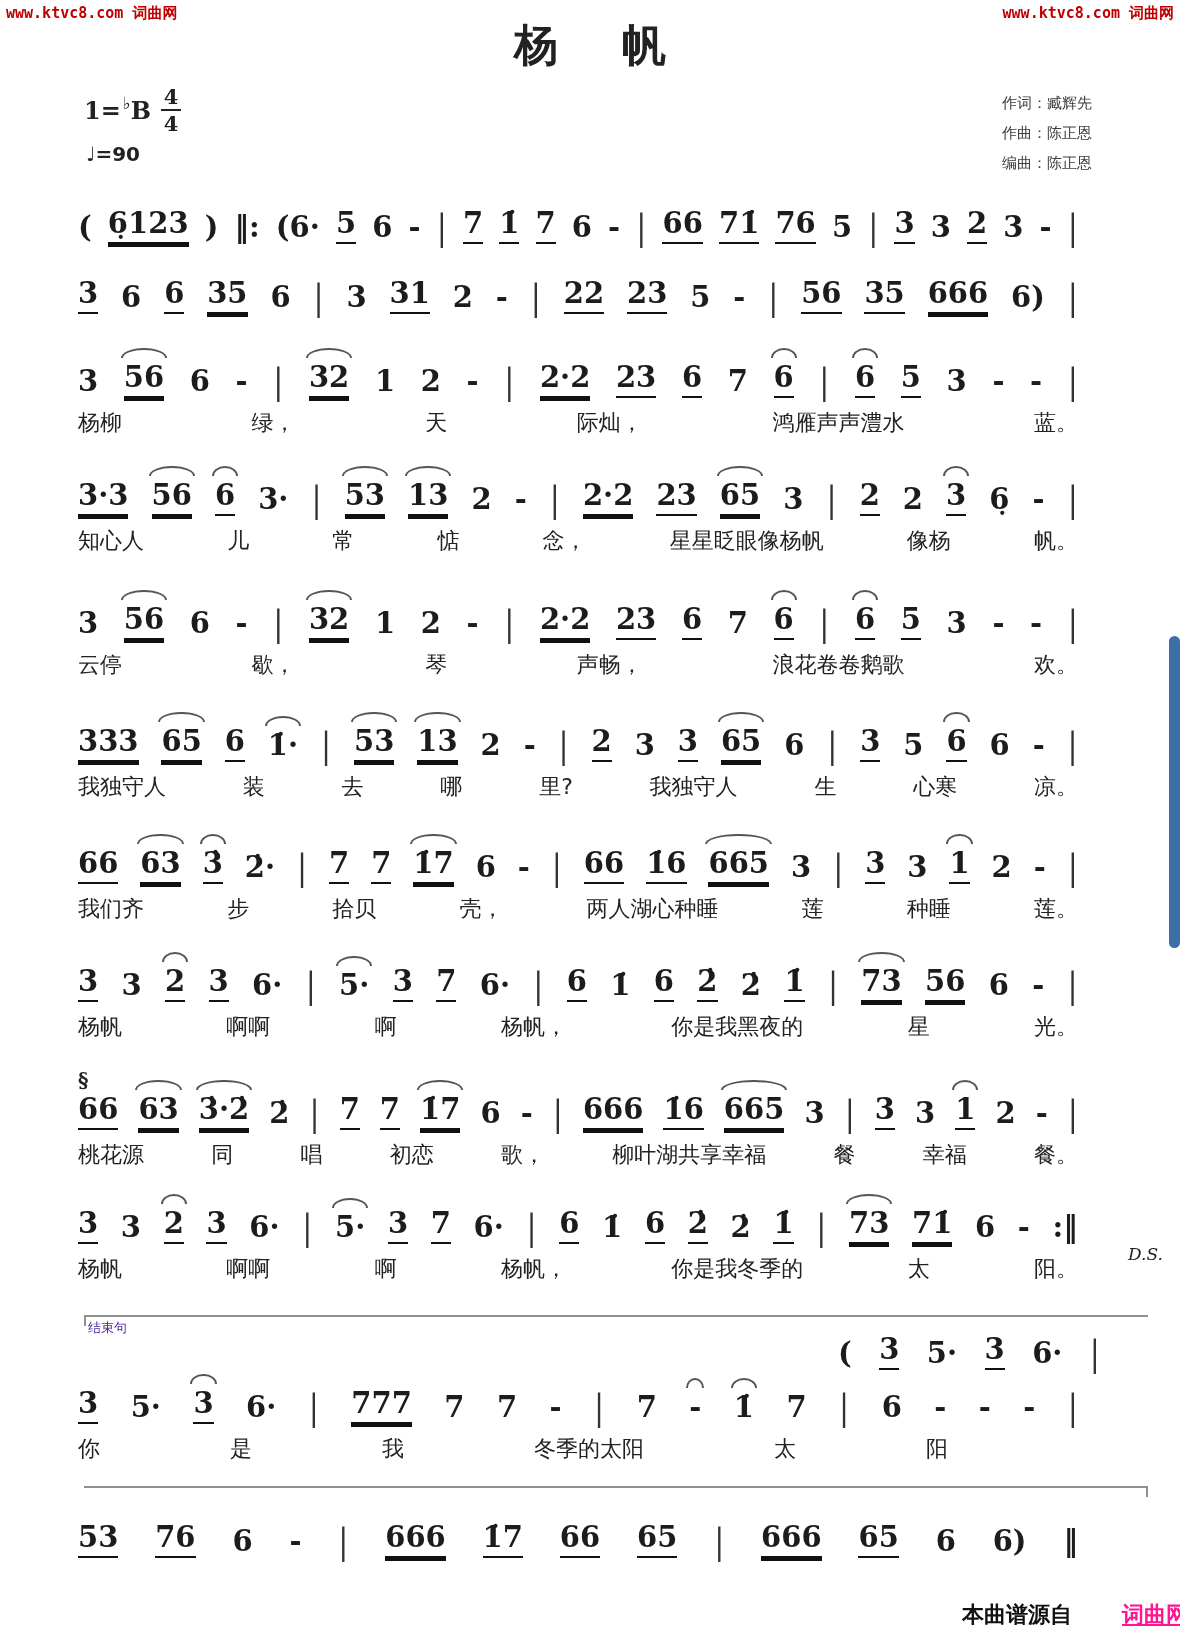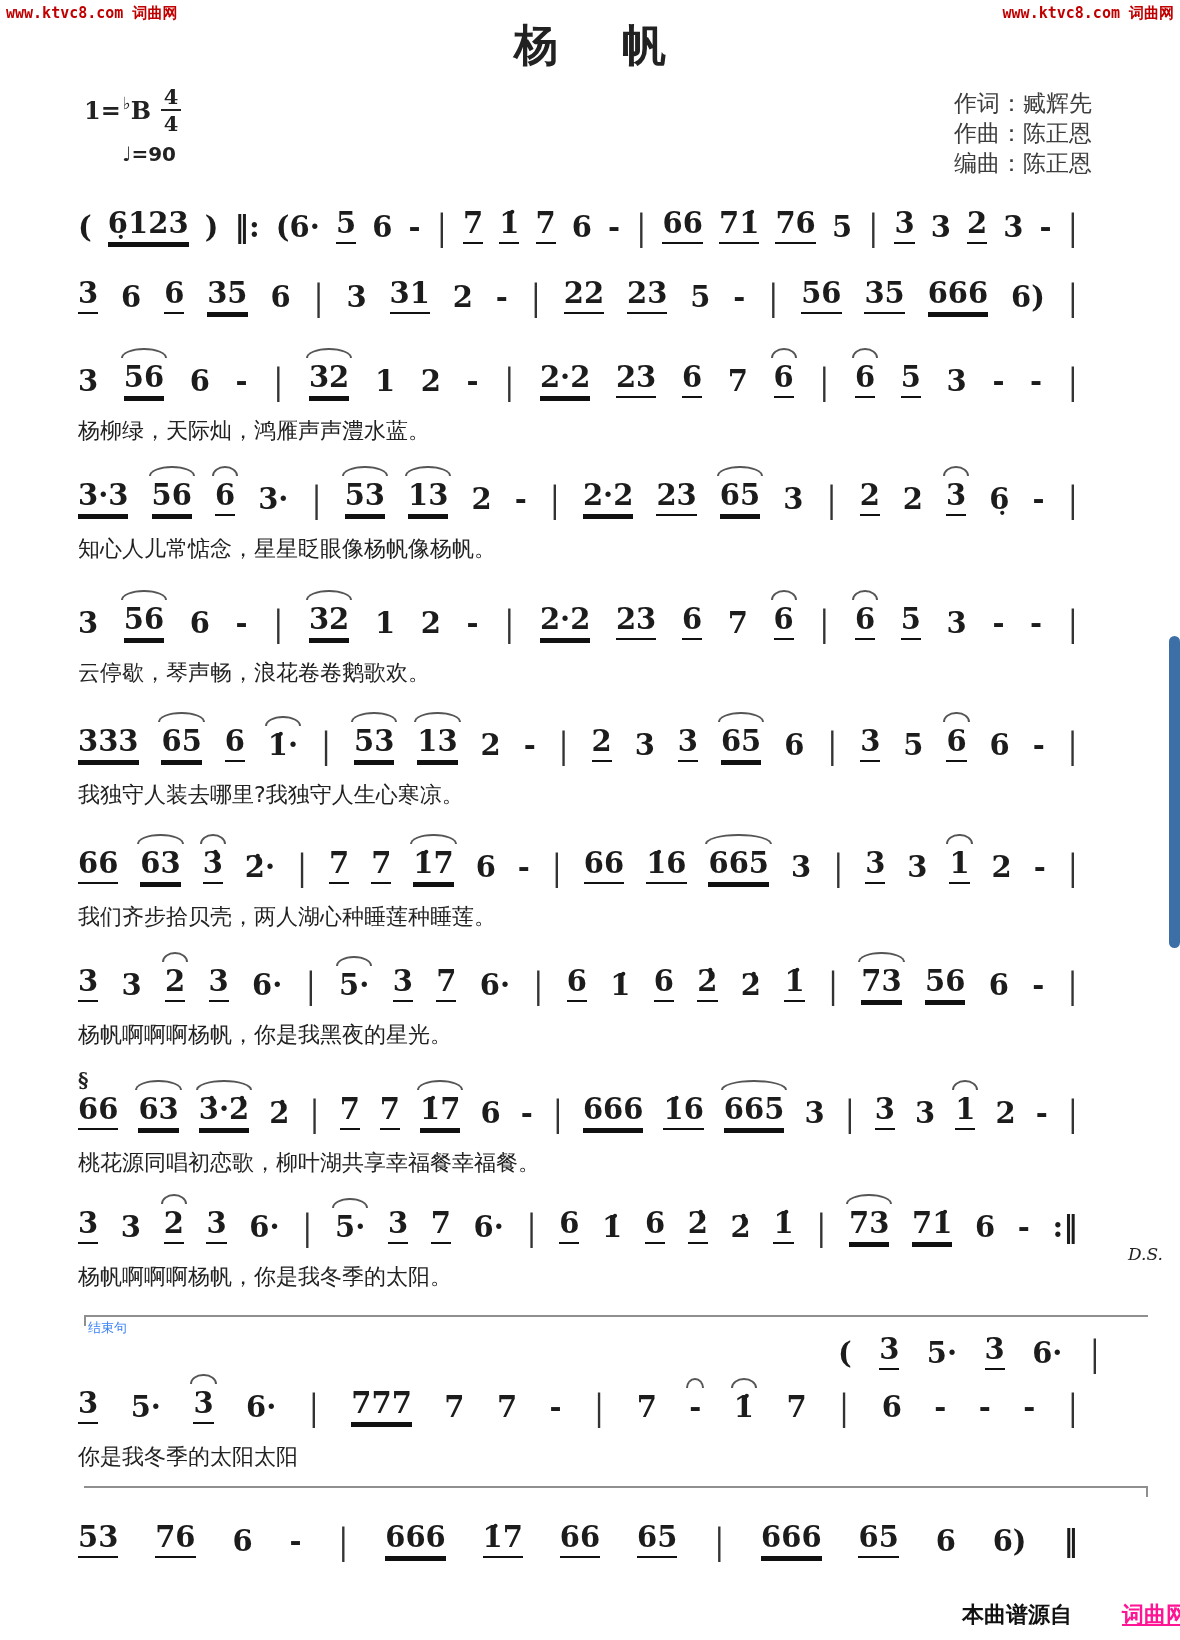--- a/index.html
+++ b/index.html
@@ -16,23 +16,23 @@
   .title span{letter-spacing:64px;margin-right:-64px;}
   
   .keysig{position:absolute;left:84px;top:86px;display:flex;align-items:center;font-weight:bold;color:#222;}
   .keysig .k1{font-size:24px;}
   .keysig .flat{font-size:17px;position:relative;top:-7px;margin-left:2px;}
   .keysig .kletter{font-size:24px;}
   .frac{display:inline-flex;flex-direction:column;align-items:center;margin-left:10px;line-height:1;}
   .frac span{font-size:21px;font-weight:bold;}
   .fline{width:20px;height:2px;background:#222;margin:2px 0;}
   .tempo{position:absolute;left:86px;top:142px;font-size:20px;font-weight:bold;color:#222;
-         font-family:"DejaVu Sans", sans-serif;margin-left:36px;}
-  
-  .credits{position:absolute;right:88px;top:88px;text-align:left;font-size:23px;color:#3d3d3d;
+         font-family:"DejaVu Sans", sans-serif;}
+  
+  .credits{position:absolute;right:88px;top:88px;text-align:left;font-size:15px;color:#3d3d3d;
            line-height:30px;font-family:"DejaVu Serif", serif;}
   
   .system{position:absolute;left:78px;width:1000px;}
   .system:nth-of-type(1){top:190px;}
   .system:nth-of-type(2){top:260px;}
   .system:nth-of-type(3){top:344px;}
   .system:nth-of-type(4){top:462px;}
   .system:nth-of-type(5){top:586px;}
   .system:nth-of-type(6){top:708px;}
   .system:nth-of-type(7){top:830px;}
@@ -43,29 +43,29 @@
   .system:nth-of-type(12){top:1504px;}
   .notes{display:flex;justify-content:space-between;align-items:flex-end;padding-top:16px;min-height:38px;}
   .tk{position:relative;font-size:29px;font-weight:bold;line-height:1.1;white-space:nowrap;}
   .tk.bar{font-weight:normal;font-size:30px;color:#333;transform:scaleY(1.15);}
   .u1{border-bottom:2px solid #111;padding-bottom:2px;}
   .u2{border-bottom:2px solid #111;padding-bottom:2px;box-shadow:0 3px 0 0 #111;}
   .arc::before{content:'';position:absolute;left:-3px;right:-3px;top:-14px;height:10px;
                border:2px solid #555;border-bottom:none;box-sizing:border-box;
                border-radius:50% 50% 0 0 / 100% 100% 0 0;}
   .segno{position:absolute;top:-8px;left:0;font-size:20px;font-weight:bold;color:#222;}
-  .lyrics{display:flex;margin-top:18px;font-size:22px;color:#222;
+  .lyrics{display:flex;justify-content:space-between;margin-top:10px;font-size:22px;color:#222;
           font-family:"DejaVu Sans", sans-serif;}
   
   .volta{position:absolute;left:84px;width:1064px;border-top:2px solid #8f8f8f;}
   .volta1{top:1315px;}
   .volta1::before{content:'';position:absolute;left:0;top:0;width:2px;height:9px;background:#8f8f8f;}
   .volta2{top:1486px;}
   .volta2::after{content:'';position:absolute;right:0;top:0;width:2px;height:9px;background:#8f8f8f;}
-  .vlabel{position:absolute;left:4px;top:2px;font-size:13px;color:#3b82f6;
+  .vlabel{position:absolute;left:4px;top:2px;font-size:13px;color:#4c1d95;
           font-family:"DejaVu Sans", sans-serif;}
   
   #pickup{position:absolute;top:1334px;left:838px;width:262px;display:flex;
           justify-content:space-between;align-items:flex-end;}
   
   .ds{position:absolute;left:1128px;top:1244px;font-size:17px;font-style:italic;
       font-family:"DejaVu Serif", serif;color:#222;}
   
   .footer{position:absolute;left:0;top:1600px;width:1172px;display:flex;justify-content:flex-end;
           gap:50px;font-family:"DejaVu Sans", sans-serif;font-weight:bold;font-size:22px;margin-left:16px;}

